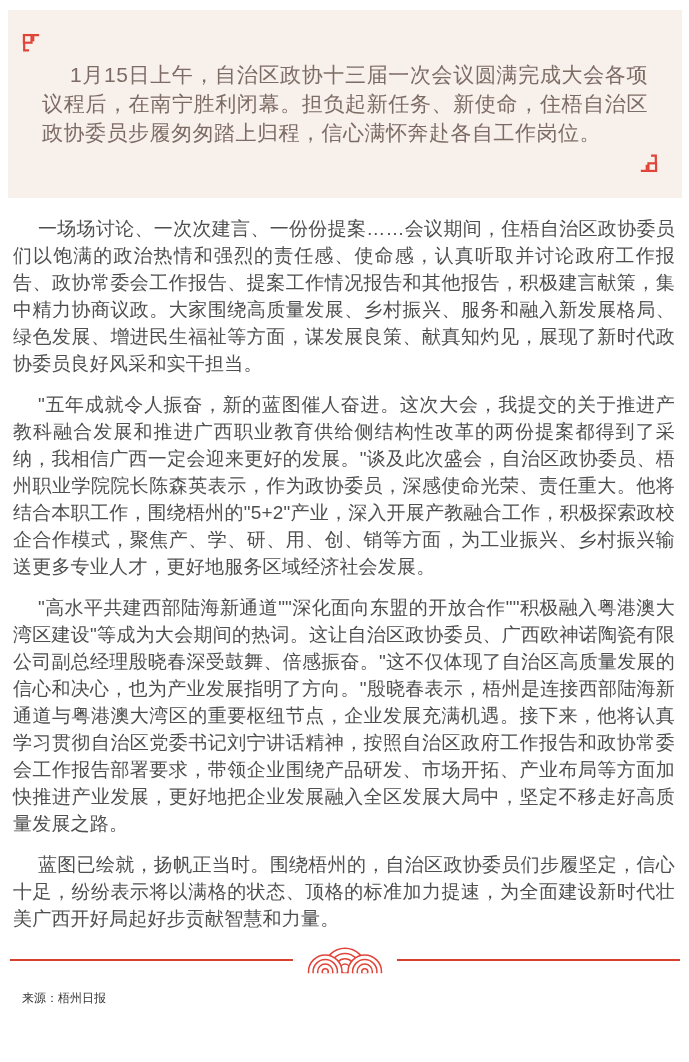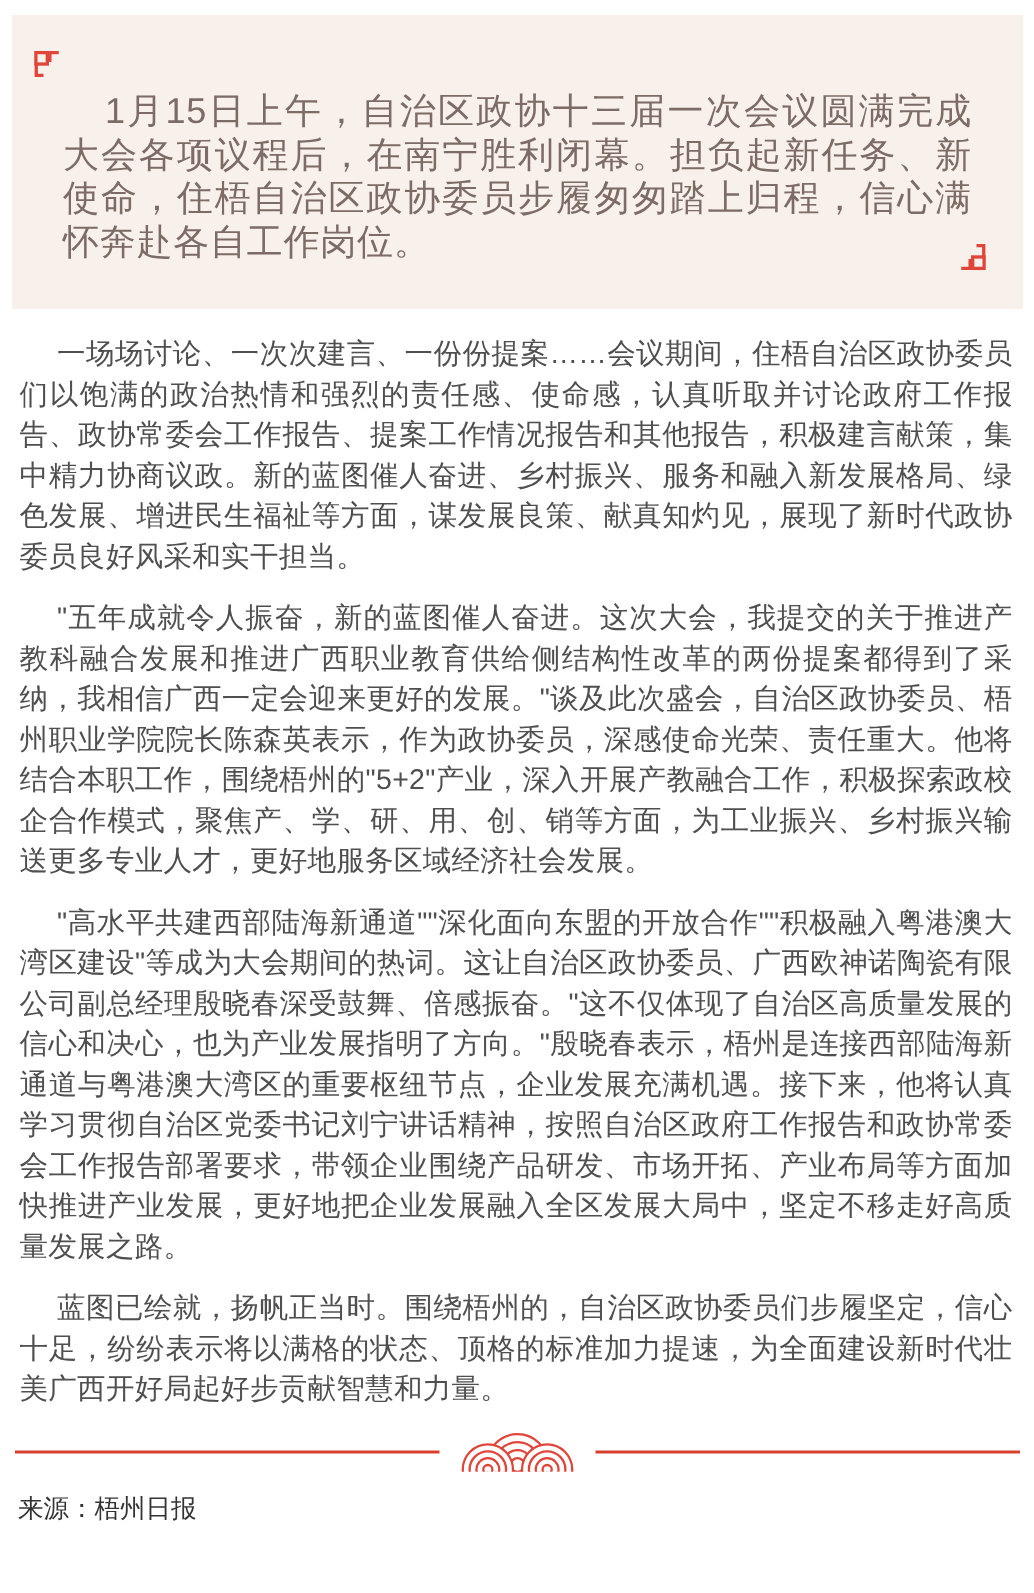--- a/index.html
+++ b/index.html
@@ -18,21 +18,21 @@
     position: relative;
     margin: 10px 7px 0 8px;
     background: var(--box-bg, #f8f0ea);
     padding: 50px 34px 30px 34px;
     box-sizing: border-box;
     min-height: 188px;
   }
   .intro-text {
     margin: 0;
     color: var(--box-text, #7d6c66);
-    font-size: 24px;
+    font-size: 21px;
     line-height: 29px;
     text-align: justify;
     text-indent: 28px;
     letter-spacing: 0.5px;
   }
   .fret {
     position: absolute;
     width: 22px; height: 22px;
     display: inline-block;
     line-height: 0;
@@ -67,23 +67,23 @@
     margin-top: 21px;
     background: var(--divider-red, #d7402c);
   }
   .dline.left { margin-right: 14px; }
   .dline.right { margin-left: 14px; }
   .cloud { display: inline-block; line-height: 0; }
   .cloud svg { display: block; }
 
   
   .source {
-    margin: 12px 0 0 12px;
+    margin: 12px 0 0 22px;
     color: var(--source-text, #333333);
-    font-size: 17px;
+    font-size: 12px;
     line-height: 20px;
   }
 </style>
 </head>
 <body style="--page-bg: #ffffff; --box-bg: #f8f0ea; --box-text: #7d6c66; --body-text: #4f4f4f; --divider-red: #d7402c; --source-text: #333333;">
 
 <div class="page">
 
   <section class="intro-box">
     <span class="fret tl">
@@ -97,21 +97,21 @@
       <svg viewBox="0 0 26 26" fill="none" stroke="#e0453a" stroke-width="2.6">
         <path d="M1 20 H8 V14 H10"></path>
         <rect x="10" y="11" width="9" height="9"></rect>
         <path d="M18.7 11 V2 H13"></path>
       </svg>
     </span>
     <p class="intro-text">1月15日上午，自治区政协十三届一次会议圆满完成大会各项议程后，在南宁胜利闭幕。担负起新任务、新使命，住梧自治区政协委员步履匆匆踏上归程，信心满怀奔赴各自工作岗位。</p>
   </section>
 
   <section class="body-text">
-    <p>一场场讨论、一次次建言、一份份提案……会议期间，住梧自治区政协委员们以饱满的政治热情和强烈的责任感、使命感，认真听取并讨论政府工作报告、政协常委会工作报告、提案工作情况报告和其他报告，积极建言献策，集中精力协商议政。新的蓝图催人奋进、乡村振兴、服务和融入新发展格局、绿色发展、增进民生福祉等方面，谋发展良策、献真知灼见，展现了新时代政协委员良好风采和实干担当。</p>
+    <p>一场场讨论、一次次建言、一份份提案……会议期间，住梧自治区政协委员们以饱满的政治热情和强烈的责任感、使命感，认真听取并讨论政府工作报告、政协常委会工作报告、提案工作情况报告和其他报告，积极建言献策，集中精力协商议政。大家围绕高质量发展、乡村振兴、服务和融入新发展格局、绿色发展、增进民生福祉等方面，谋发展良策、献真知灼见，展现了新时代政协委员良好风采和实干担当。</p>
     <p>"五年成就令人振奋，新的蓝图催人奋进。这次大会，我提交的关于推进产教科融合发展和推进广西职业教育供给侧结构性改革的两份提案都得到了采纳，我相信广西一定会迎来更好的发展。"谈及此次盛会，自治区政协委员、梧州职业学院院长陈森英表示，作为政协委员，深感使命光荣、责任重大。他将结合本职工作，围绕梧州的"5+2"产业，深入开展产教融合工作，积极探索政校企合作模式，聚焦产、学、研、用、创、销等方面，为工业振兴、乡村振兴输送更多专业人才，更好地服务区域经济社会发展。</p>
     <p>"高水平共建西部陆海新通道""深化面向东盟的开放合作""积极融入粤港澳大湾区建设"等成为大会期间的热词。这让自治区政协委员、广西欧神诺陶瓷有限公司副总经理殷晓春深受鼓舞、倍感振奋。"这不仅体现了自治区高质量发展的信心和决心，也为产业发展指明了方向。"殷晓春表示，梧州是连接西部陆海新通道与粤港澳大湾区的重要枢纽节点，企业发展充满机遇。接下来，他将认真学习贯彻自治区党委书记刘宁讲话精神，按照自治区政府工作报告和政协常委会工作报告部署要求，带领企业围绕产品研发、市场开拓、产业布局等方面加快推进产业发展，更好地把企业发展融入全区发展大局中，坚定不移走好高质量发展之路。</p>
     <p>蓝图已绘就，扬帆正当时。围绕梧州的，自治区政协委员们步履坚定，信心十足，纷纷表示将以满格的状态、顶格的标准加力提速，为全面建设新时代壮美广西开好局起好步贡献智慧和力量。</p>
   </section>
 
   <div class="divider">
     <span class="dline left"></span>
     <span class="cloud">
       <svg width="76" height="37" viewBox="0 0 100 48">
         <defs>

